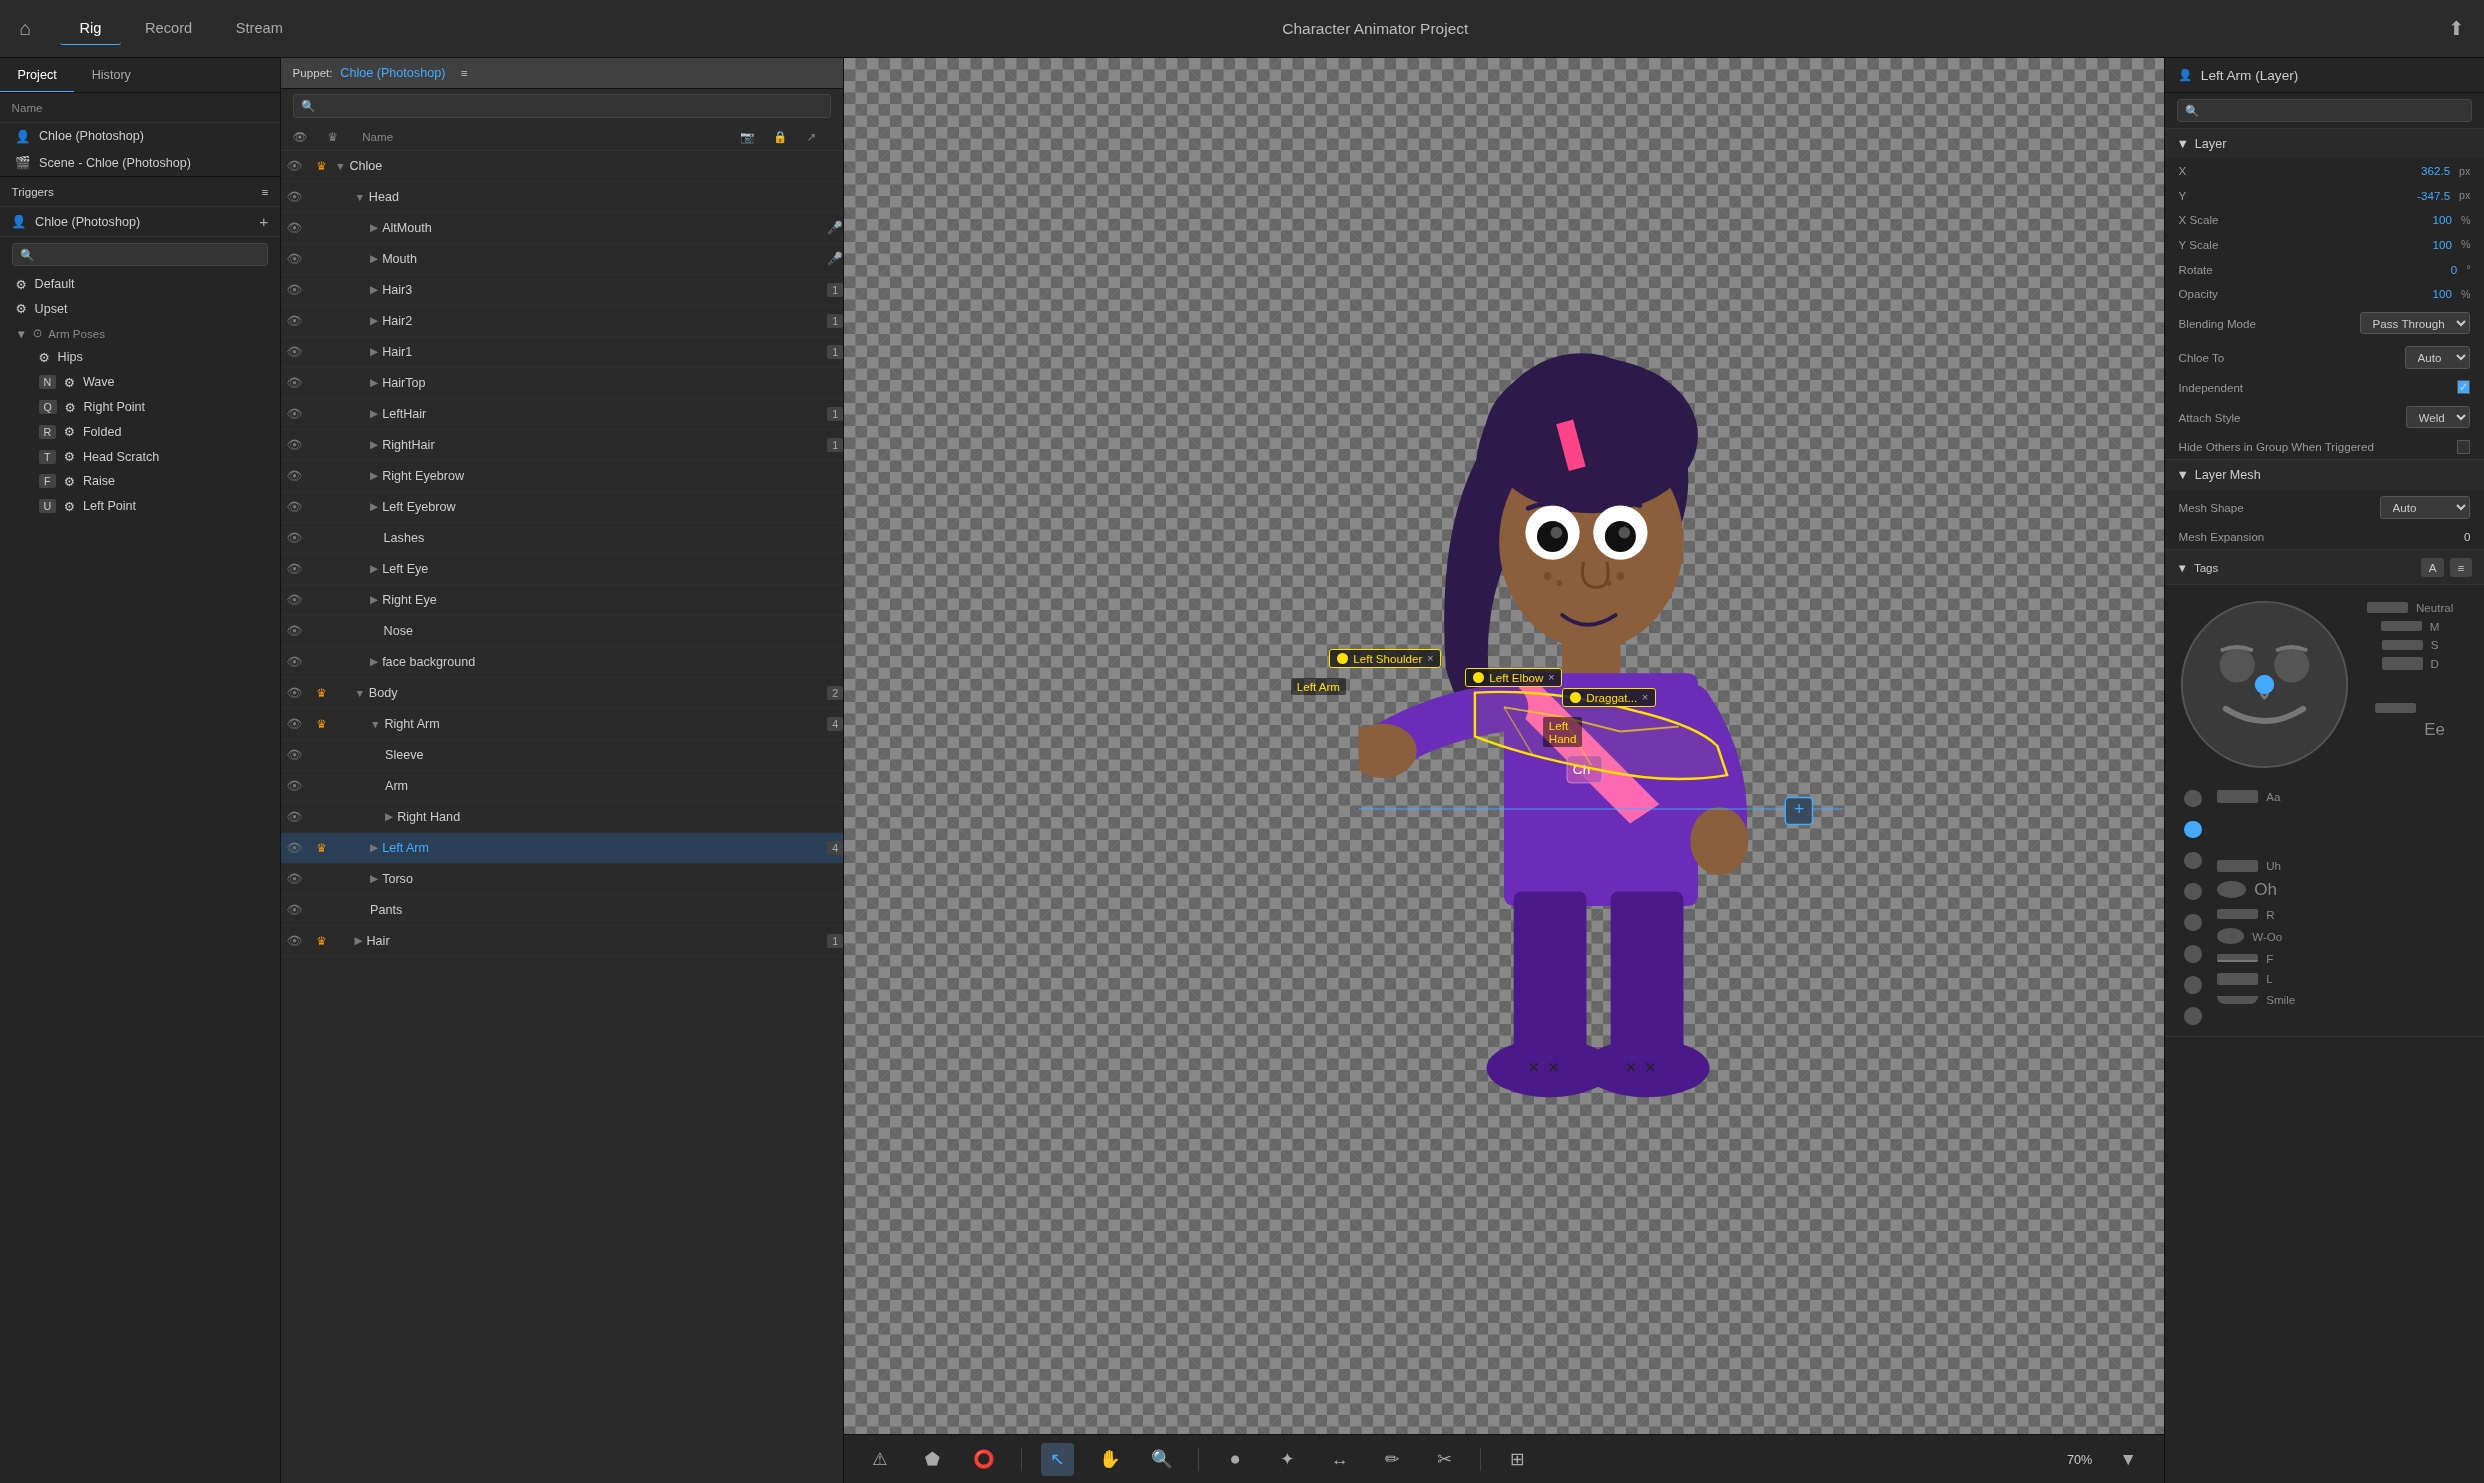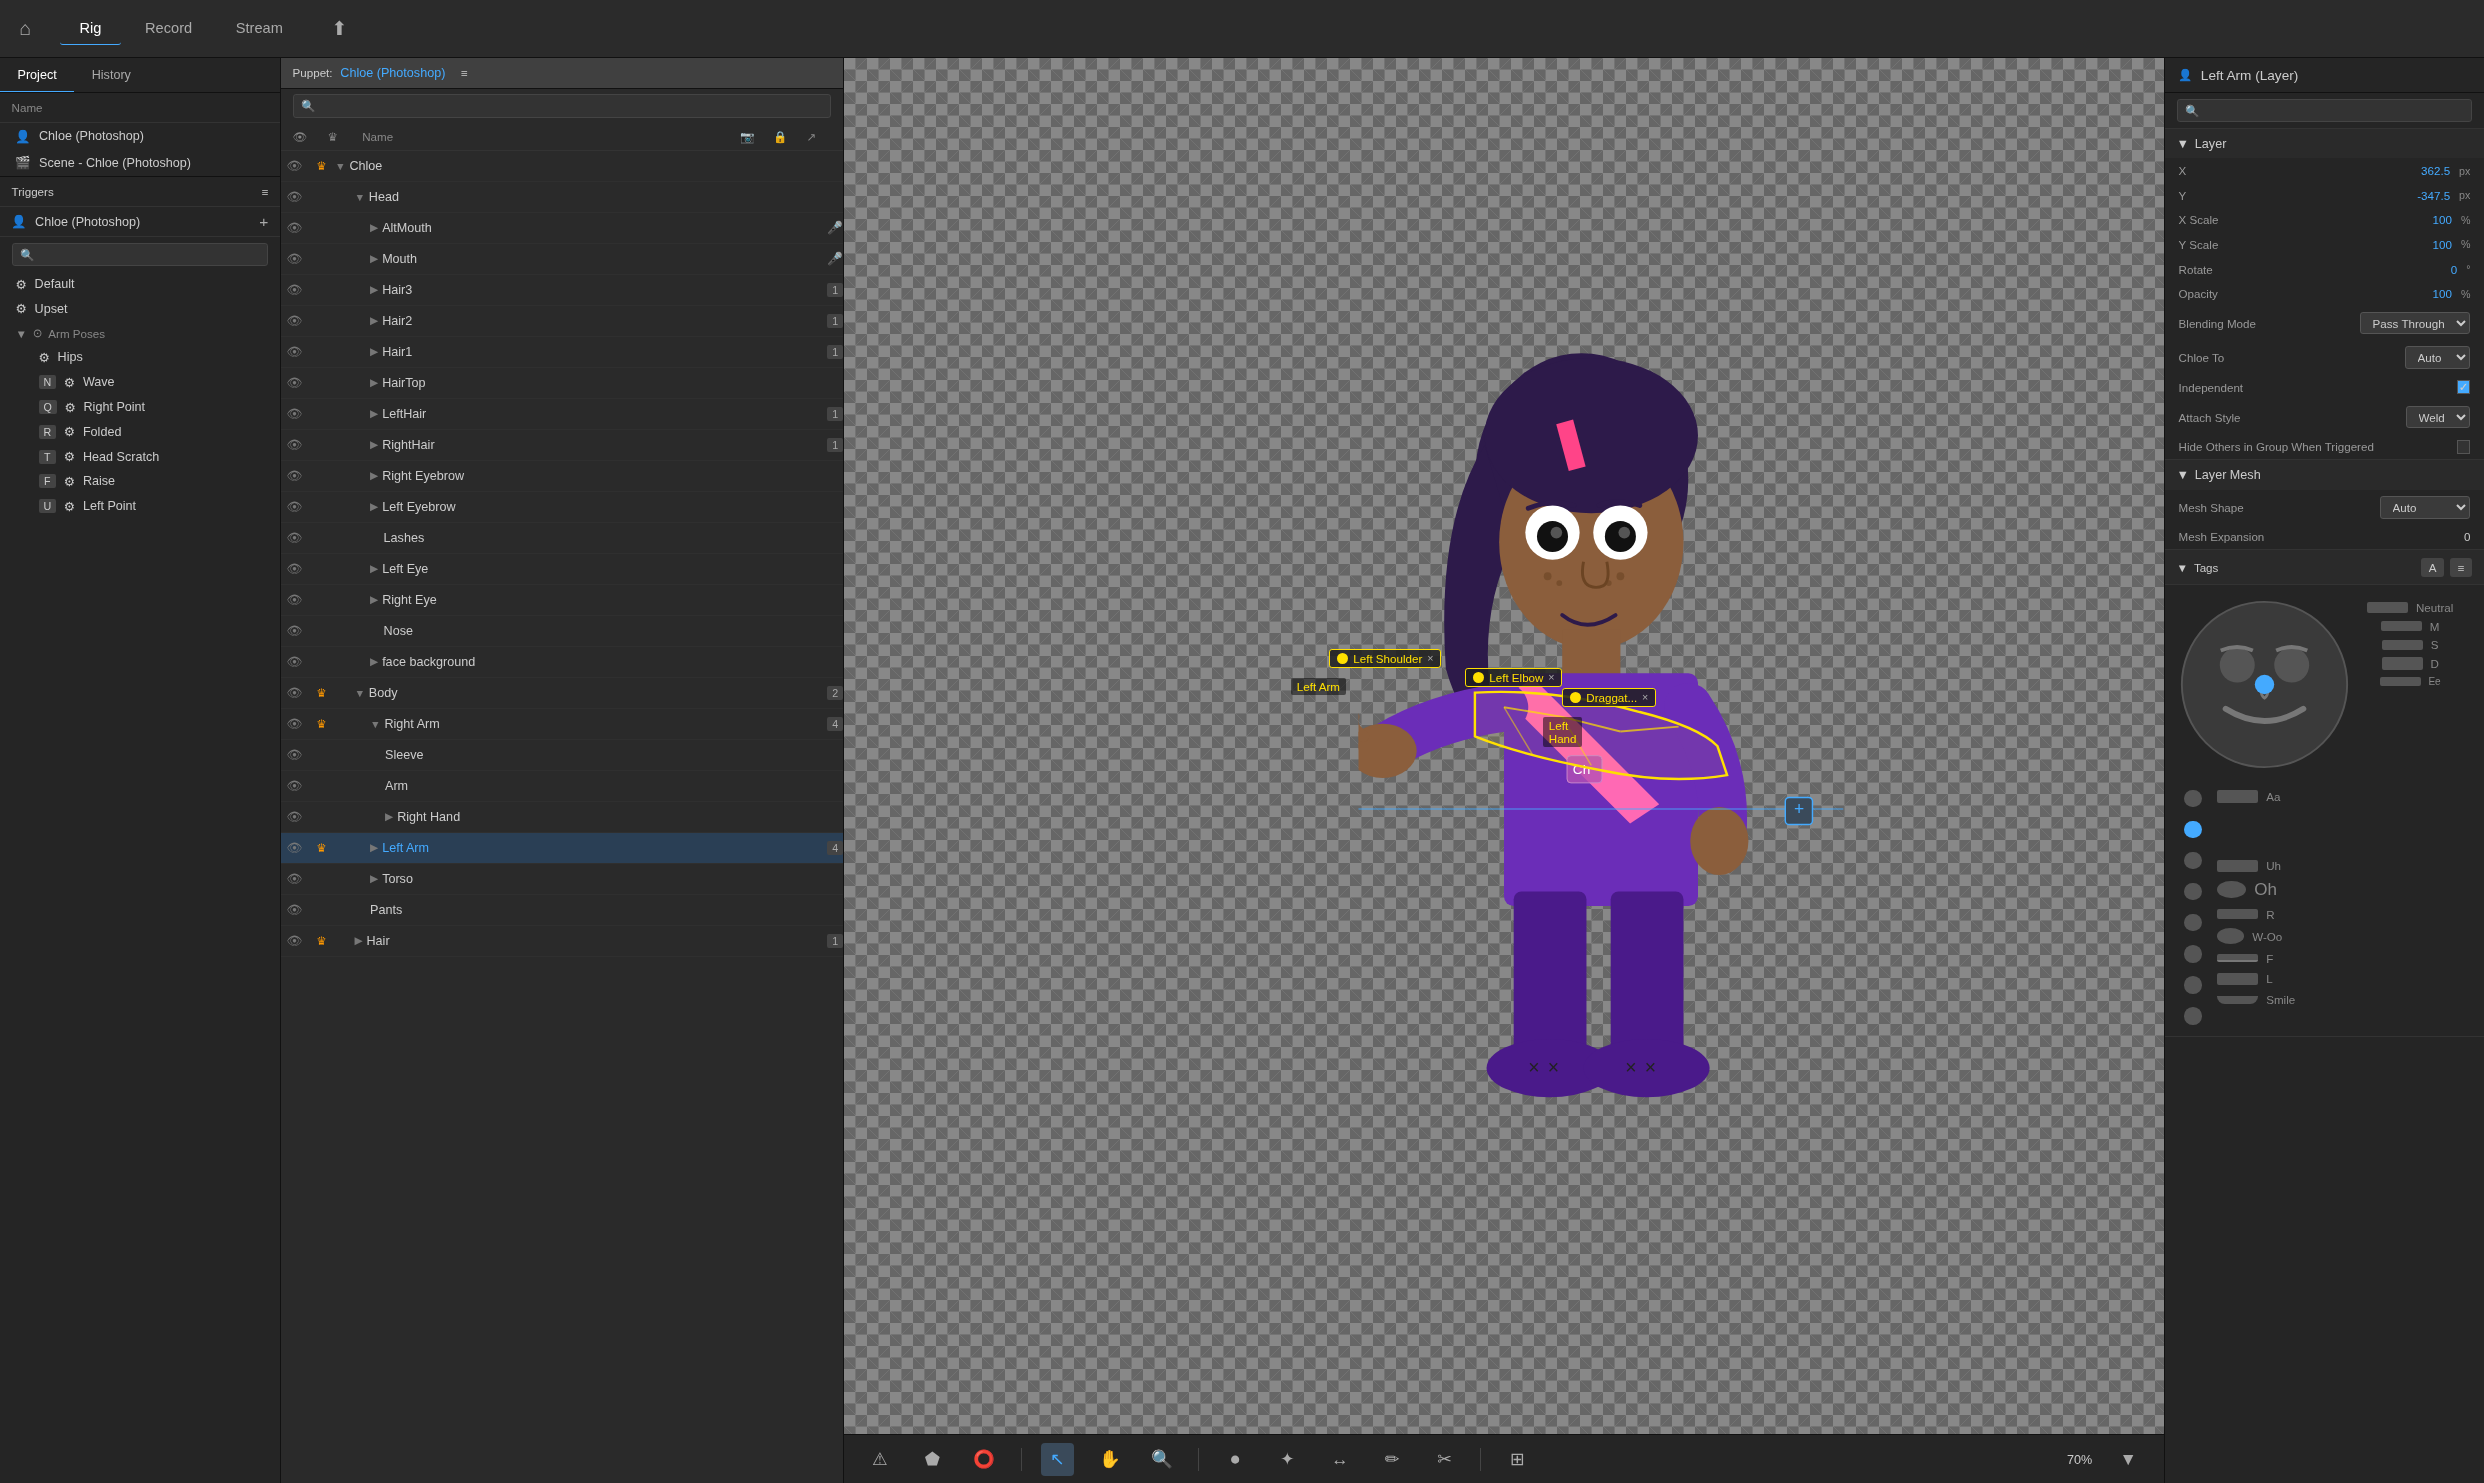--- a/index.html
+++ b/index.html
@@ -124,20 +124,21 @@
 </head>
 <body>
 
 <div class="title-bar">
   <span class="home-icon">⌂</span>
   <div class="nav-tabs">
     <div class="nav-tab active">Rig</div>
     <div class="nav-tab">Record</div>
     <div class="nav-tab">Stream</div>
   </div>
+  <div class="app-title">Character Animator Project</div>
   <span class="share-icon">⬆</span>
 </div>
 
 <div class="main">
 
   <div class="left-panel">
     <div class="panel-tabs">
       <div class="panel-tab active">Project</div>
       <div class="panel-tab">History</div>
     </div>
@@ -750,21 +751,21 @@
             <div style="display:flex;align-items:center;gap:7.8px;">
               <div style="width:41px;height:10.7px;background:#555;border-radius:1.9px;"></div>
               <span style="color:#888;font-size:11.6px;">S</span>
             </div>
             <div style="display:flex;align-items:center;gap:7.8px;">
               <div style="width:41px;height:12.6px;background:#555;border-radius:1.9px;"></div>
               <span style="color:#888;font-size:11.6px;">D</span>
             </div>
             <div style="display:flex;align-items:center;gap:7.8px;">
               <div style="width:41px;height:9.7px;background:#555;border-radius:1.9px;"></div>
-              <span style="color:#888;font-size:10px;">Ee</span>
+              <span style="color:#888;font-size:17px;margin-top:44px;">Ee</span>
             </div>
           </div>
         </div>
 
         <div style="display:flex;gap:15.5px;align-items:flex-start;margin-top:7.8px;">
 
           <div style="display:flex;flex-direction:column;gap:13.6px;align-items:center;margin-left:7.8px;">
             <div style="width:17.5px;height:17.5px;background:#555;border-radius:50%;"></div>
             <div style="width:17.5px;height:17.5px;background:#4af;border-radius:50%;"></div>
             <div style="width:17.5px;height:17.5px;background:#555;border-radius:50%;"></div>

